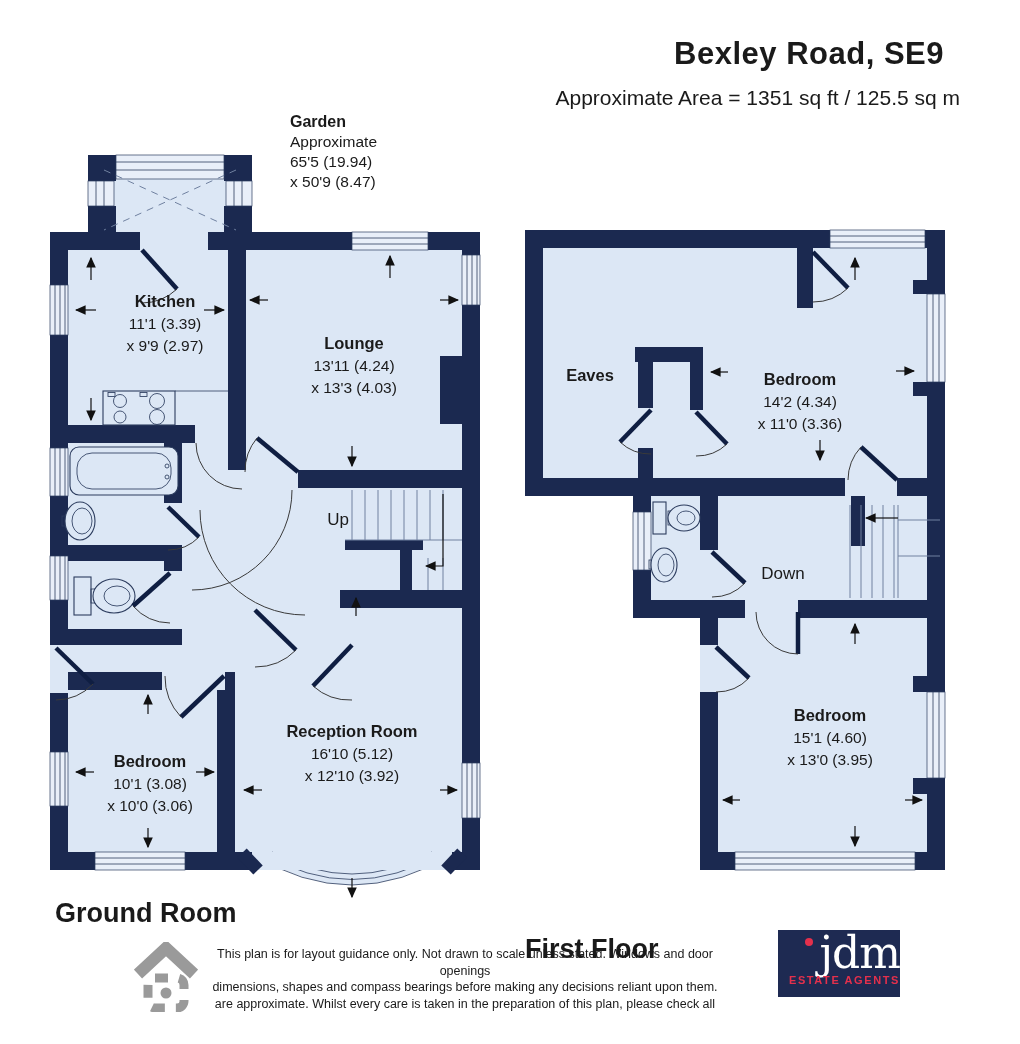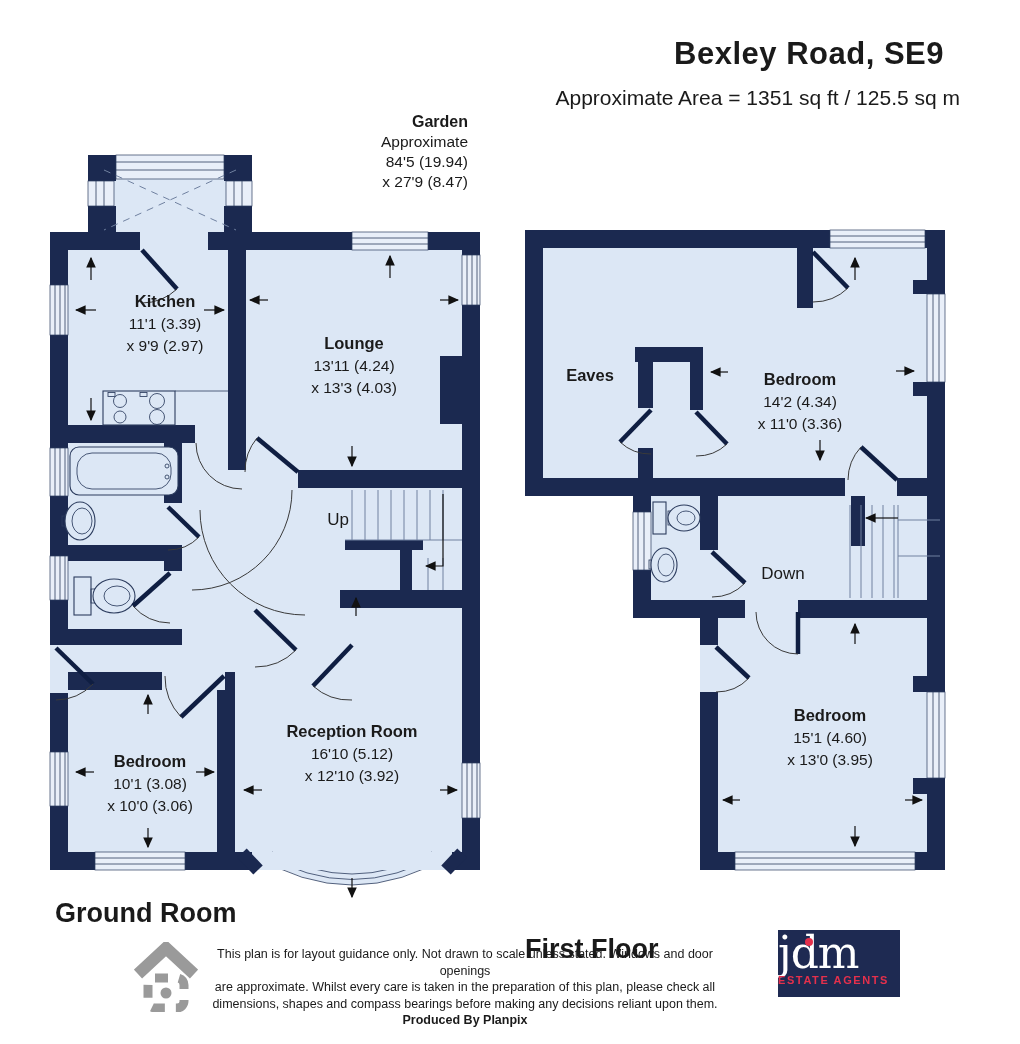--- a/index.html
+++ b/index.html
@@ -4,21 +4,21 @@
 <style>
   html,body{margin:0;padding:0;}
   body{
     width:1020px;height:1044px;position:relative;background:#ffffff;
     font-family:"Liberation Sans", sans-serif;color:#1a1a1a;overflow:hidden;
     --wall:#1b2950;--room:#dce7f5;--glaz:#e9eff9;--thin:#2c3c5e;--stair:#7081a0;
     --leaf:#0f1e42;--arc:#3a3a3a;--logo_navy:#1e2a52;--logo_red:#e4304c;
   }
   .hdr-title{position:absolute;top:36px;right:76px;font-size:31px;font-weight:bold;letter-spacing:.5px;}
   .hdr-sub{position:absolute;top:86px;right:60px;font-size:21px;}
-  .garden{position:absolute;left:308px;top:112px;width:160px;text-align:right;font-size:15.5px;line-height:20px;}
+  .garden{position:absolute;left:290px;top:112px;width:160px;text-align:left;font-size:15.5px;line-height:20px;}
   .garden .g-name{font-weight:bold;font-size:16px;}
   .floor-label{position:absolute;font-size:27px;font-weight:bold;}
   #gf-label{left:55px;top:898px;}
   #ff-label{left:525px;top:898px;margin-top:36px;}
   #plan{position:absolute;left:0;top:0;width:1020px;height:1044px;}
   text{font-family:"Liberation Sans",sans-serif;fill:#1a1a1a;}
   .rname{font-size:16.5px;font-weight:bold;}
   .rdim{font-size:15.5px;}
   .snm{font-size:17px;}
   .wall{fill:var(--wall);}
@@ -28,36 +28,36 @@
   .fix{stroke:var(--thin);stroke-width:1.1;fill:var(--room);}
   .fixi{stroke:var(--thin);stroke-width:.85;fill:none;}
   .tread{stroke:var(--stair);stroke-width:1;fill:none;}
   .leaf{stroke:var(--leaf);stroke-width:4.5;fill:none;}
   .arc{stroke:var(--arc);stroke-width:1;fill:none;}
   .arr{stroke:#111;stroke-width:1.2;fill:none;}
   .dash{stroke:var(--stair);stroke-width:1;stroke-dasharray:7 6;fill:none;}
   .footer-text{position:absolute;left:205px;top:946px;width:520px;font-size:12.5px;line-height:16.5px;text-align:center;}
   .footer-text .pb{font-weight:bold;}
   .house-icon{position:absolute;left:134px;top:942px;}
-  .logo{position:absolute;left:778px;top:930px;width:122px;height:67px;background:var(--logo_navy);text-align:left;}
+  .logo{position:absolute;left:778px;top:930px;width:122px;height:67px;background:var(--logo_navy);text-align:right;}
   .logo .jdm{font-family:"DejaVu Serif",serif;font-size:44px;line-height:46px;color:#ffffff;letter-spacing:-1px;}
   .logo .jdot{position:absolute;left:27px;top:8px;width:8px;height:8px;border-radius:50%;background:var(--logo_red);}
   .logo .tag{font-size:11px;font-weight:bold;letter-spacing:1.6px;color:var(--logo_red);margin-top:-2px;}
 </style>
 </head>
 <body style="--wall: #1b2950; --room: #dce7f5; --logo_navy: #1e2a52; --logo_red: #e4304c;">
 
 <div class="hdr-title">Bexley Road, SE9</div>
 <div class="hdr-sub">Approximate Area = 1351 sq ft / 125.5 sq m</div>
 
 <div class="garden">
   <div class="g-name">Garden</div>
   <div>Approximate</div>
-  <div>84'5 (19.94)</div>
-  <div>x 27'9 (8.47)</div>
+  <div>65'5 (19.94)</div>
+  <div>x 50'9 (8.47)</div>
 </div>
 
 <svg id="plan" viewBox="0 0 1020 1044">
   <defs>
     <marker id="ah" markerWidth="9" markerHeight="8" refX="8" refY="4" orient="auto">
       <path d="M0,0 L9,4 L0,8 z" fill="#111"></path>
     </marker>
   </defs>
 
   <g>
@@ -370,22 +370,21 @@
 <div class="floor-label" id="ff-label">First Floor</div>
 
 <svg class="house-icon" width="64" height="70" viewBox="0 0 64 70">
   <path d="M4,32 L32,6 L60,32" fill="none" stroke="#9a9a9a" stroke-width="12"></path>
   <rect x="14" y="36" width="36" height="30" rx="7" fill="none" stroke="#9a9a9a" stroke-width="9" stroke-dasharray="13 11"></rect>
   <circle cx="32" cy="51" r="5.5" fill="#9a9a9a"></circle>
 </svg>
 
 <div class="footer-text">
   <div>This plan is for layout guidance only. Not drawn to scale unless stated. Windows and door openings</div>
+  <div>dimensions, shapes and compass bearings before making any decisions reliant upon them.</div>
   <div>are approximate. Whilst every care is taken in the preparation of this plan, please check all</div>
-  <div>dimensions, shapes and compass bearings before making any decisions reliant upon them.</div>
-  <div class="pb">Produced By Planpix</div>
 </div>
 
 <div class="logo">
   <div class="jdm">jdm</div>
   <div class="jdot"></div>
   <div class="tag">ESTATE AGENTS</div>
 </div>
 
 </body></html>

